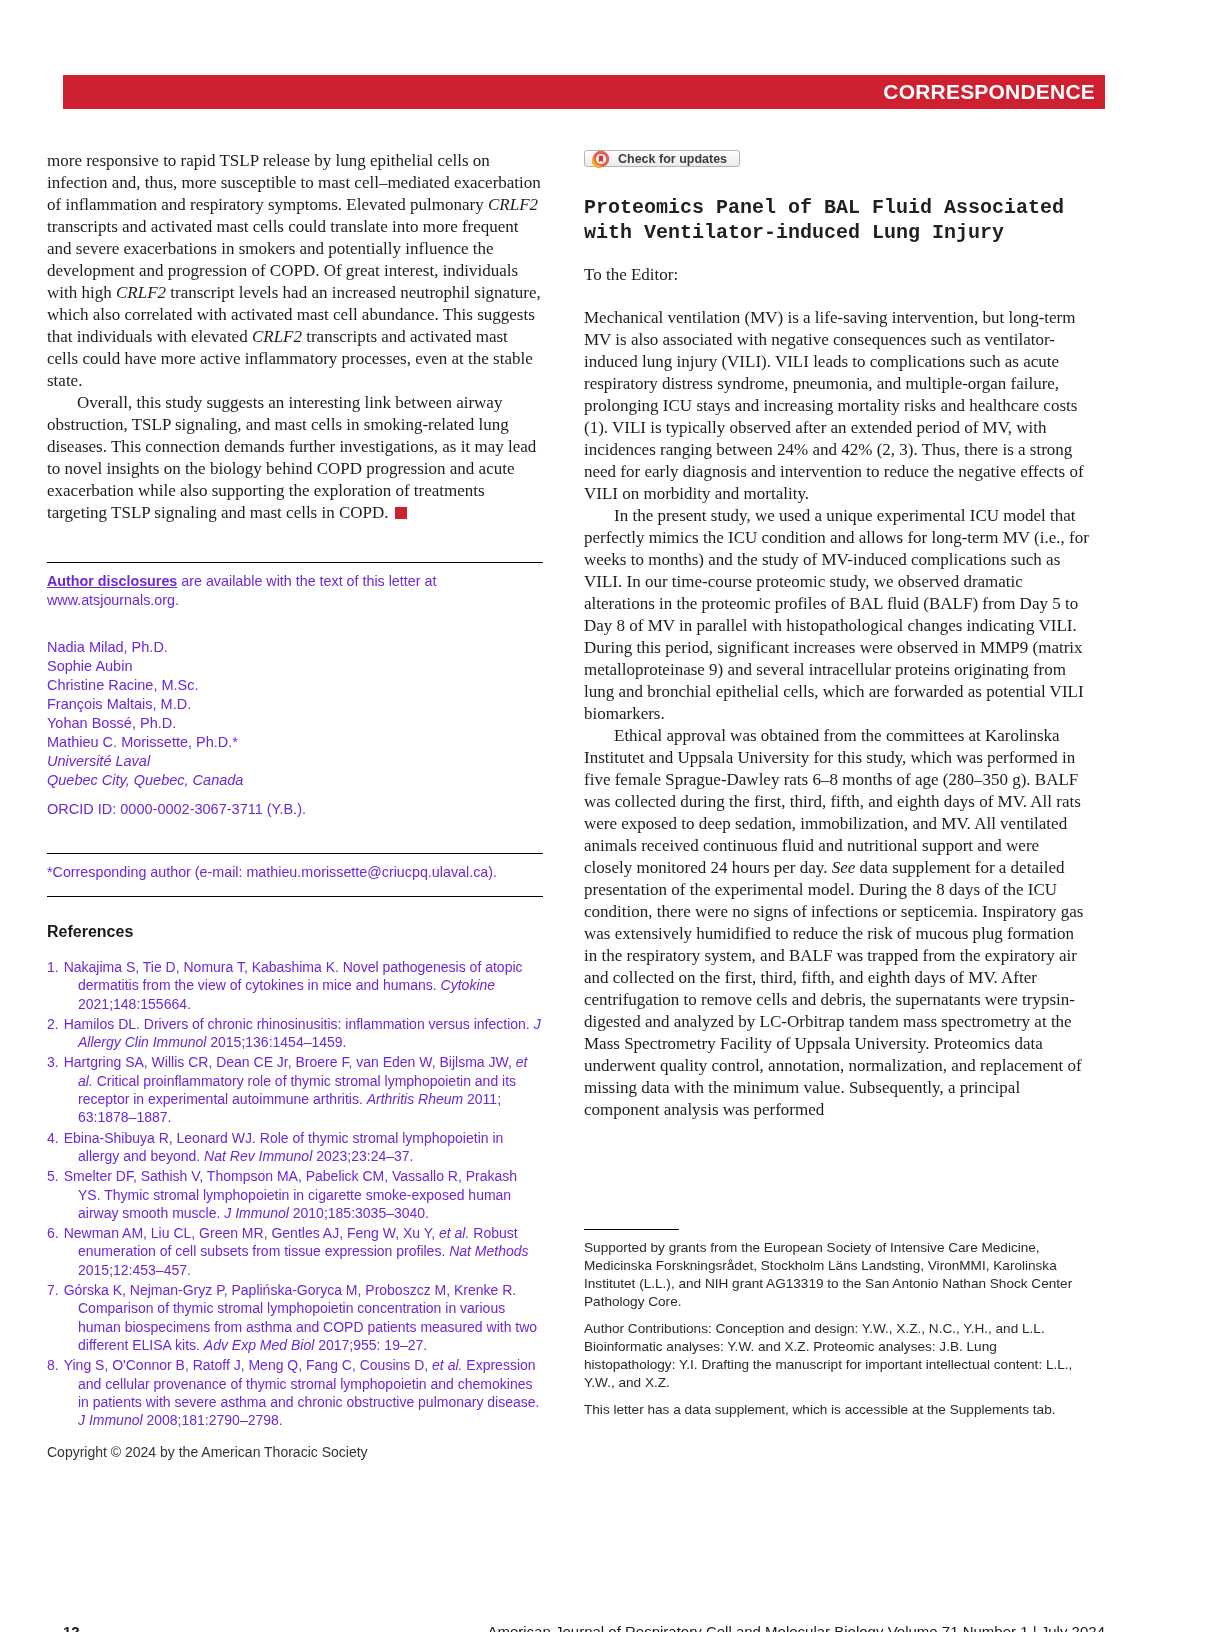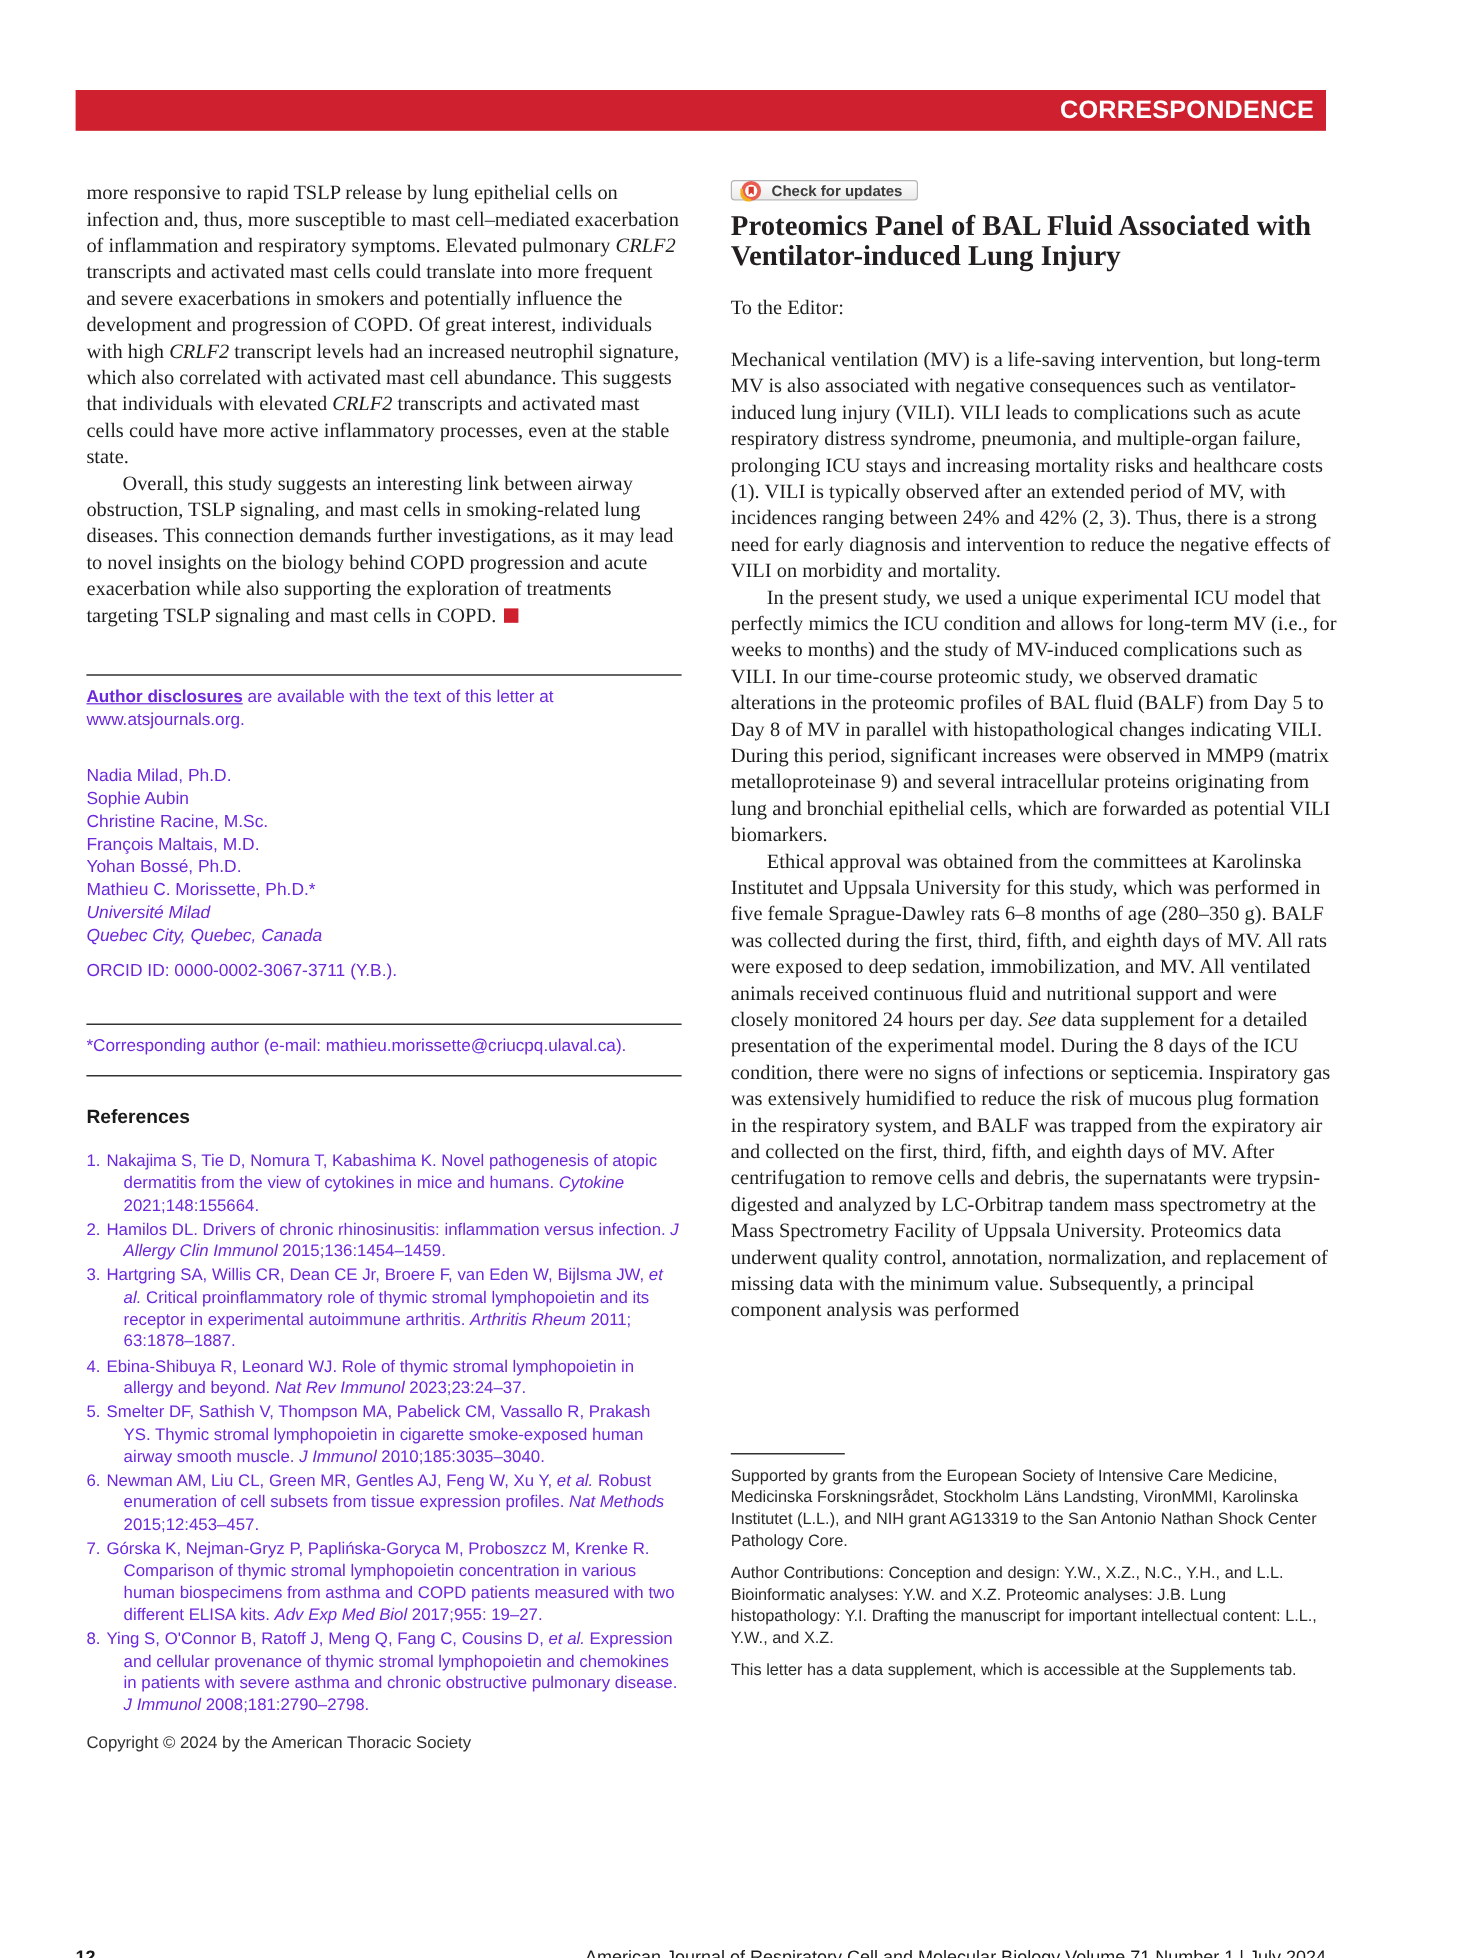--- a/index.html
+++ b/index.html
@@ -22,21 +22,21 @@
     font-family: "Liberation Sans", sans-serif;
     font-weight: bold;
     font-size: 21px;
     letter-spacing: 0.2px;
     line-height: 34px;
     text-align: right;
     padding-right: 10px;
   }
   .columns {
     position: absolute;
-    left: 72px; top: 150px;
+    left: 47px; top: 150px;
     width: 1042px;
     display: flex;
     gap: 41px;
   }
   .col-left  { width: 496px; }
   .col-right { width: 505px; }
 
   
   .serif-body { font-size: 17px; line-height: 22px; text-align: left; }
   .indent { text-indent: 30px; }
@@ -76,23 +76,23 @@
     border: 1px solid #b5b5b5;
     border-radius: 3px;
     background: linear-gradient(#fefefe, #ebebeb);
     font-family: "Liberation Sans", sans-serif;
     font-size: 12.5px;
     font-weight: bold;
     color: #3c3c3c;
     cursor: pointer;
   }
   .article-title {
-    margin-top: 4px;
-    font-family: Liberation Serif, serif;
-    font-size: 24px;
+    margin-top: 23px;
+    font-family: Liberation Mono, monospace;
+    font-size: 20px;
     line-height: 25px;
     font-weight: bold;
     color: #231f20;
   }
   .salutation { margin-top: 20px; font-size: 17px; }
   .letter-body { margin-top: 22px; }
   .footnotes { margin-top: 108px; }
   .footnote {
     font-family: "Liberation Sans", sans-serif;
     font-size: 13.6px;
@@ -134,21 +134,21 @@
 
       <div class="sans disclosures"><span class="bu">Author disclosures</span> are available with the text of this letter at www.atsjournals.org.</div>
 
       <div class="authors">
         <div class="sans">Nadia Milad, Ph.D.</div>
         <div class="sans">Sophie Aubin</div>
         <div class="sans">Christine Racine, M.Sc.</div>
         <div class="sans">François Maltais, M.D.</div>
         <div class="sans">Yohan Bossé, Ph.D.</div>
         <div class="sans">Mathieu C. Morissette, Ph.D.*</div>
-        <div class="sans i">Université Milad</div>
+        <div class="sans i">Université Laval</div>
         <div class="sans i">Quebec City, Quebec, Canada</div>
       </div>
 
       <div class="sans orcid">ORCID ID: 0000-0002-3067-3711 (Y.B.).</div>
 
       <hr class="rule rule-full" style="margin-top:36px;">
       <div class="sans corresponding">*Corresponding author (e-mail: mathieu.morissette@criucpq.ulaval.ca).</div>
       <hr class="rule rule-full" style="margin-top:14px;">
 
       <div class="sans refs-title">References</div>

